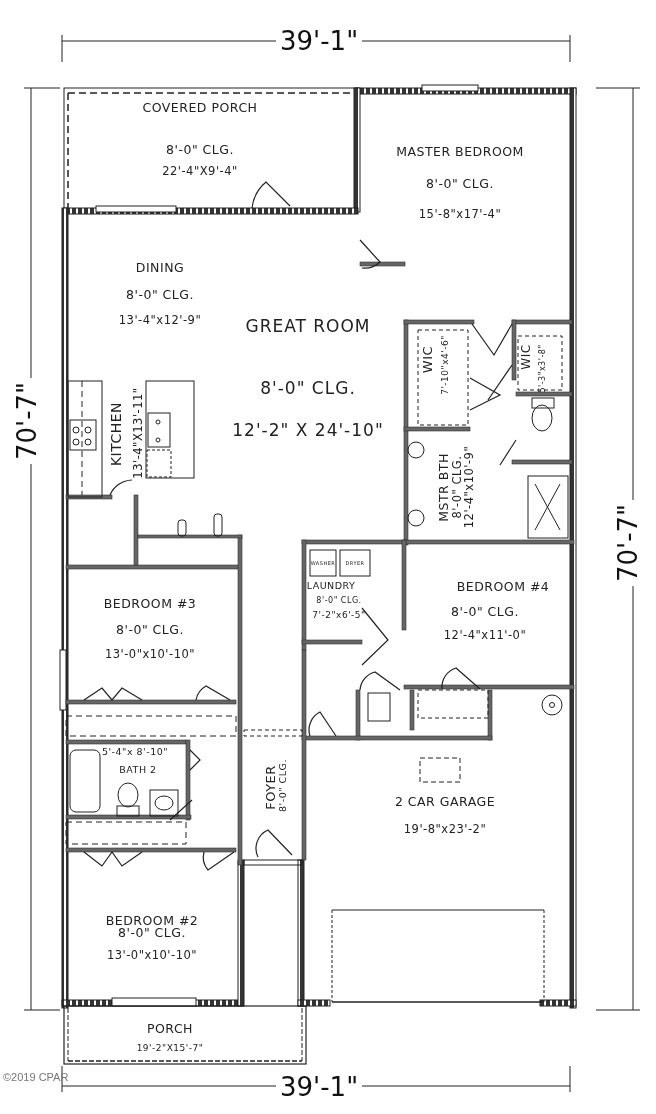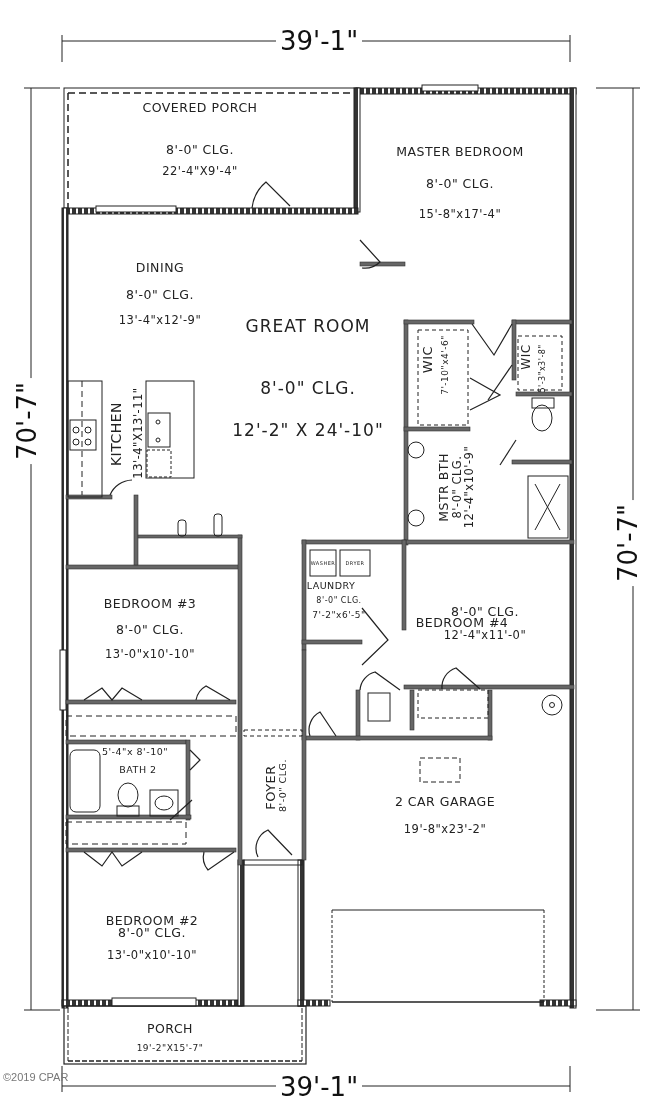--- a/index.html
+++ b/index.html
@@ -237,21 +237,21 @@
 
 <div>
   <div class="lbl tiny" style="left:308px; top:560px; width:30px; font-size:5px;">WASHER</div>
   <div class="lbl tiny" style="left:340px; top:560px; width:30px; font-size:5px;">DRYER</div>
   <div class="lbl small" style="left:298px; top:580px; width:66px;">LAUNDRY</div>
   <div class="lbl tiny" style="left:306px; top:596px; width:66px;">8'-0" CLG.</div>
   <div class="lbl tiny" style="left:306px; top:610px; width:66px; font-size:9px;">7'-2"x6'-5"</div>
 </div>
 
 <div>
-  <div class="lbl room-name" style="left:392px; top:579px; width:140px;margin-top:36px;">BEDROOM #4</div>
+  <div class="lbl room-name" style="left:433px; top:579px; width:140px;">BEDROOM #4</div>
   <div class="lbl room-clg" style="left:415px; top:604px; width:140px;">8'-0" CLG.</div>
   <div class="lbl room-dim" style="left:415px; top:628px; width:140px;">12'-4"x11'-0"</div>
 </div>
 
 <div>
   <div class="lbl room-name" style="left:80px; top:596px; width:140px;">BEDROOM #3</div>
   <div class="lbl room-clg" style="left:80px; top:622px; width:140px;">8'-0" CLG.</div>
   <div class="lbl room-dim" style="left:80px; top:647px; width:140px;">13'-0"x10'-10"</div>
 </div>
 

